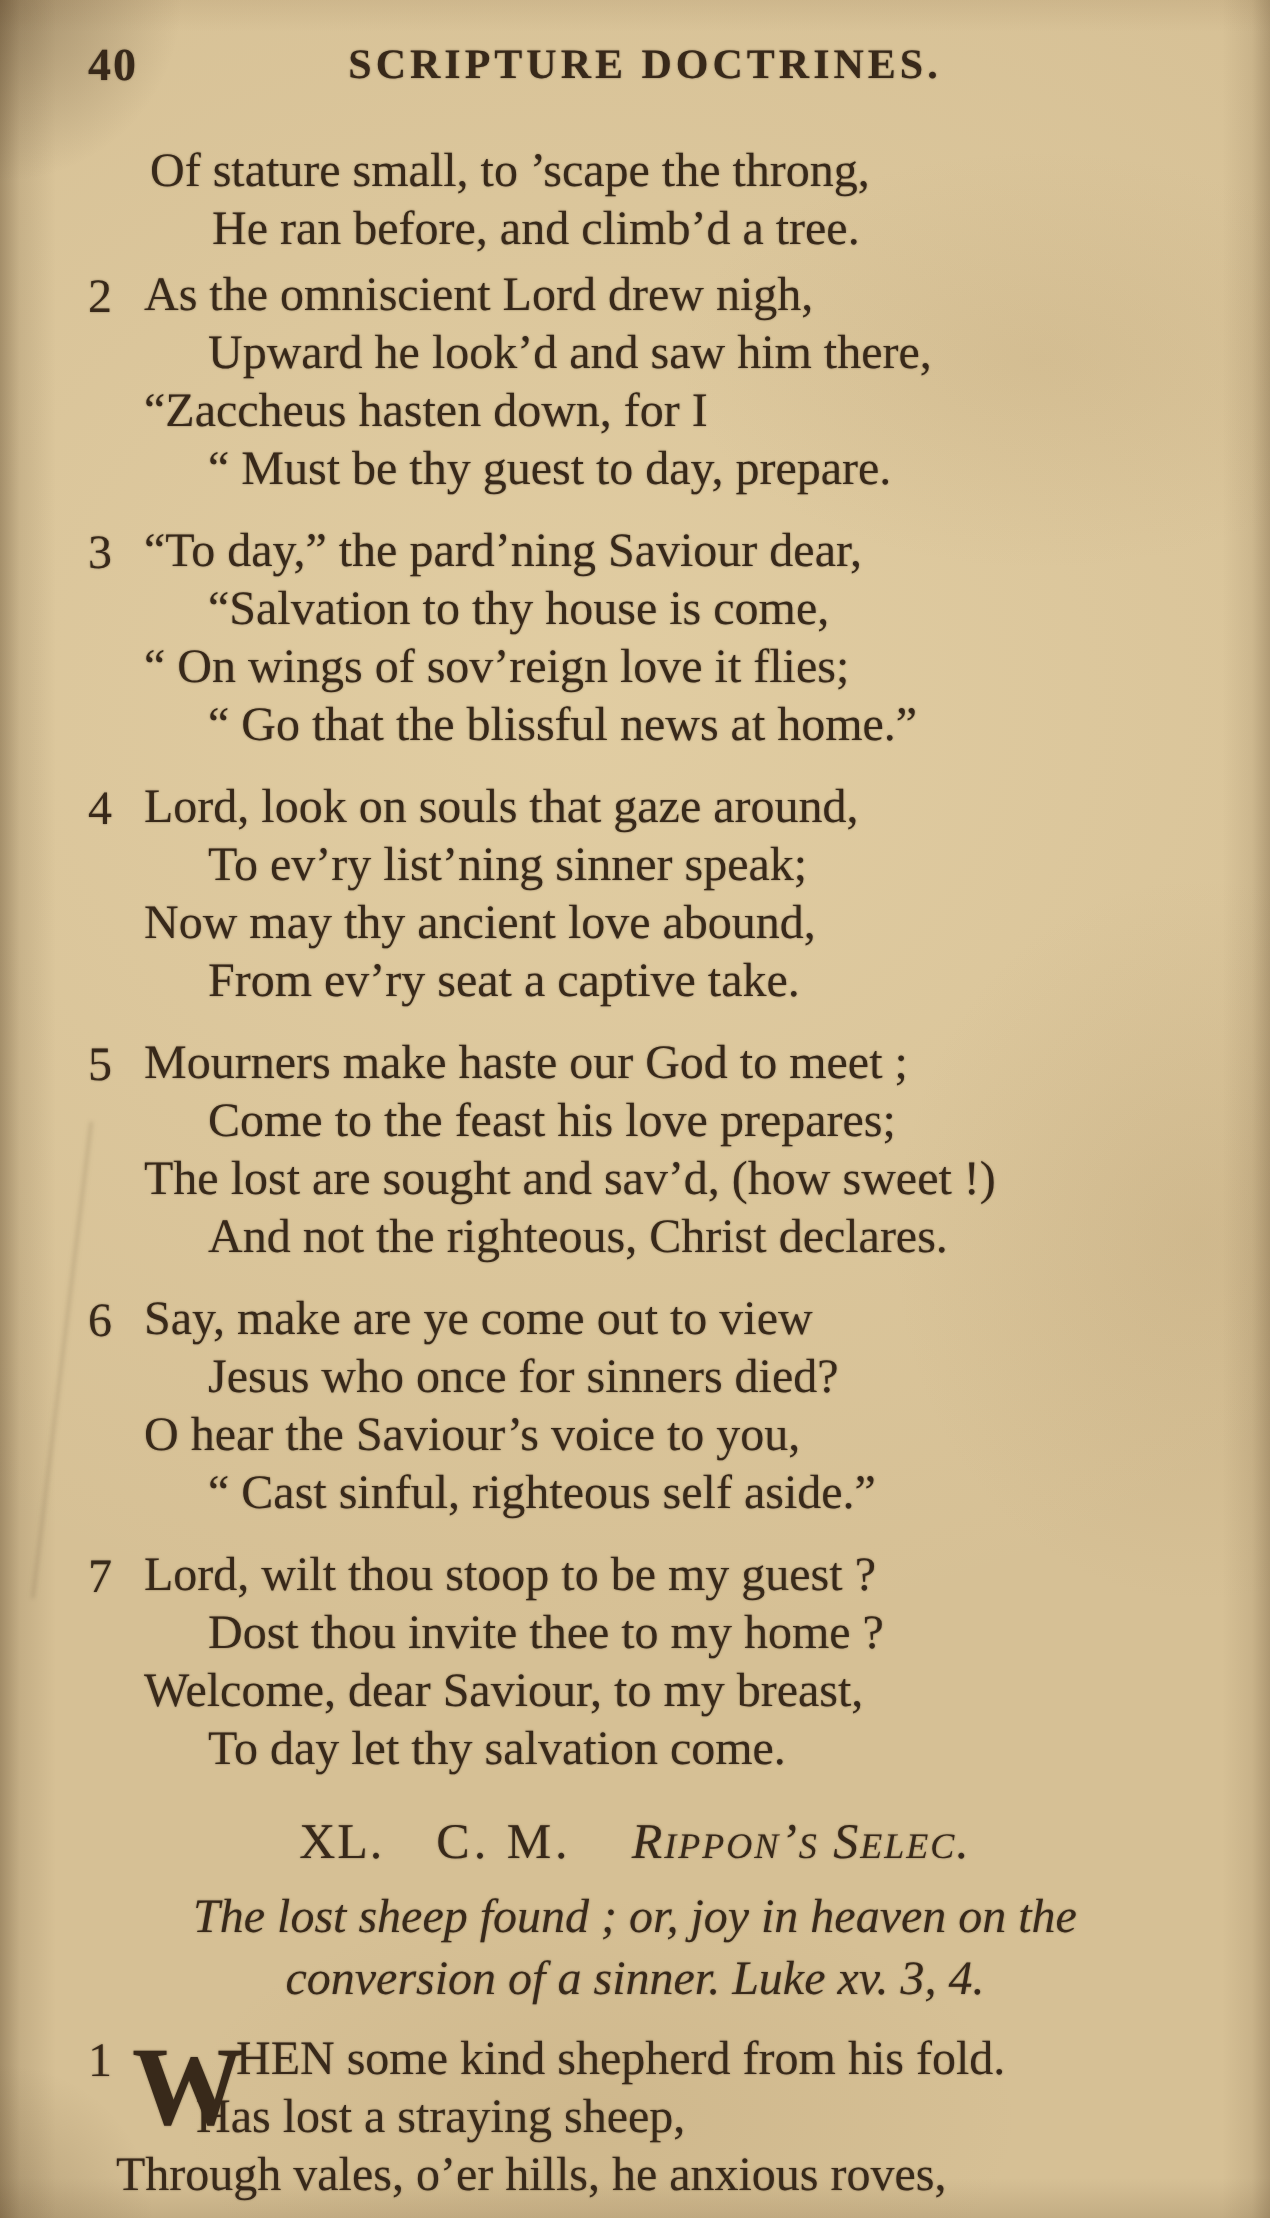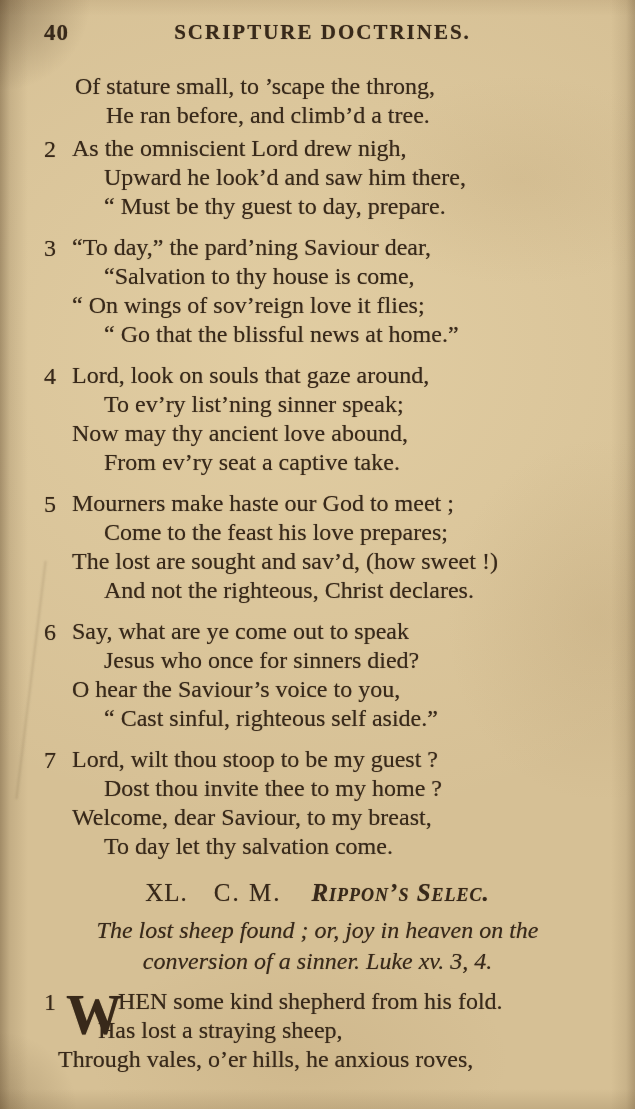--- a/index.html
+++ b/index.html
@@ -58,21 +58,21 @@
     font-size: 24px; line-height: 29px;
   }
 
   .hymn-heading {
     margin: 16px 0 6px 0;
     text-align: center;
     font-size: 25px; line-height: 32px;
   }
   .hymn-heading .hnum { margin-right: 26px; letter-spacing: 1px; }
   .hymn-heading .hmeter { margin-right: 30px; letter-spacing: 2px; }
-  .hymn-heading .hsource { font-style: italic; font-variant: small-caps; letter-spacing: 1px; font-weight: bold; }
+  .hymn-heading .hsource { font-style: italic; font-variant: small-caps; letter-spacing: 1px; }
 
   .hymn-subtitle {
     text-align: center;
     font-style: italic;
     font-size: 24px; line-height: 31px;
     margin-bottom: 10px;
   }
 
   .stanza-drop { position: relative; margin-top: 4px; }
   .drop-cap {
@@ -96,20 +96,21 @@
 
   <div class="stanza carryover">
     <div class="verse-line ink ln-c1">Of stature small, to ’scape the throng,</div>
     <div class="verse-line ink ln-c2">He ran before, and climb’d a tree.</div>
   </div>
 
   <div class="stanza">
     <span class="stanza-number ink">2</span>
     <div class="verse-line ink ln-a">As the omniscient Lord drew nigh,</div>
     <div class="verse-line ink ln-b">Upward he look’d and saw him there,</div>
+    <div class="verse-line ink ln-a">“Zaccheus hasten down, for I</div>
     <div class="verse-line ink ln-b">“ Must be thy guest to day, prepare.</div>
   </div>
 
   <div class="stanza">
     <span class="stanza-number ink">3</span>
     <div class="verse-line ink ln-a">“To day,” the pard’ning Saviour dear,</div>
     <div class="verse-line ink ln-b">“Salvation to thy house is come,</div>
     <div class="verse-line ink ln-a">“ On wings of sov’reign love it flies;</div>
     <div class="verse-line ink ln-b">“ Go that the blissful news at home.”</div>
   </div>
@@ -125,21 +126,21 @@
   <div class="stanza">
     <span class="stanza-number ink">5</span>
     <div class="verse-line ink ln-a">Mourners make haste our God to meet ;</div>
     <div class="verse-line ink ln-b">Come to the feast his love prepares;</div>
     <div class="verse-line ink ln-a">The lost are sought and sav’d, (how sweet !)</div>
     <div class="verse-line ink ln-b">And not the righteous, Christ declares.</div>
   </div>
 
   <div class="stanza">
     <span class="stanza-number ink">6</span>
-    <div class="verse-line ink ln-a">Say, what are ye come out to speak</div>
+    <div class="verse-line ink ln-a">Say, make are ye come out to view</div>
     <div class="verse-line ink ln-b">Jesus who once for sinners died?</div>
     <div class="verse-line ink ln-a">O hear the Saviour’s voice to you,</div>
     <div class="verse-line ink ln-b">“ Cast sinful, righteous self aside.”</div>
   </div>
 
   <div class="stanza">
     <span class="stanza-number ink">7</span>
     <div class="verse-line ink ln-a">Lord, wilt thou stoop to be my guest ?</div>
     <div class="verse-line ink ln-b">Dost thou invite thee to my home ?</div>
     <div class="verse-line ink ln-a">Welcome, dear Saviour, to my breast,</div>

